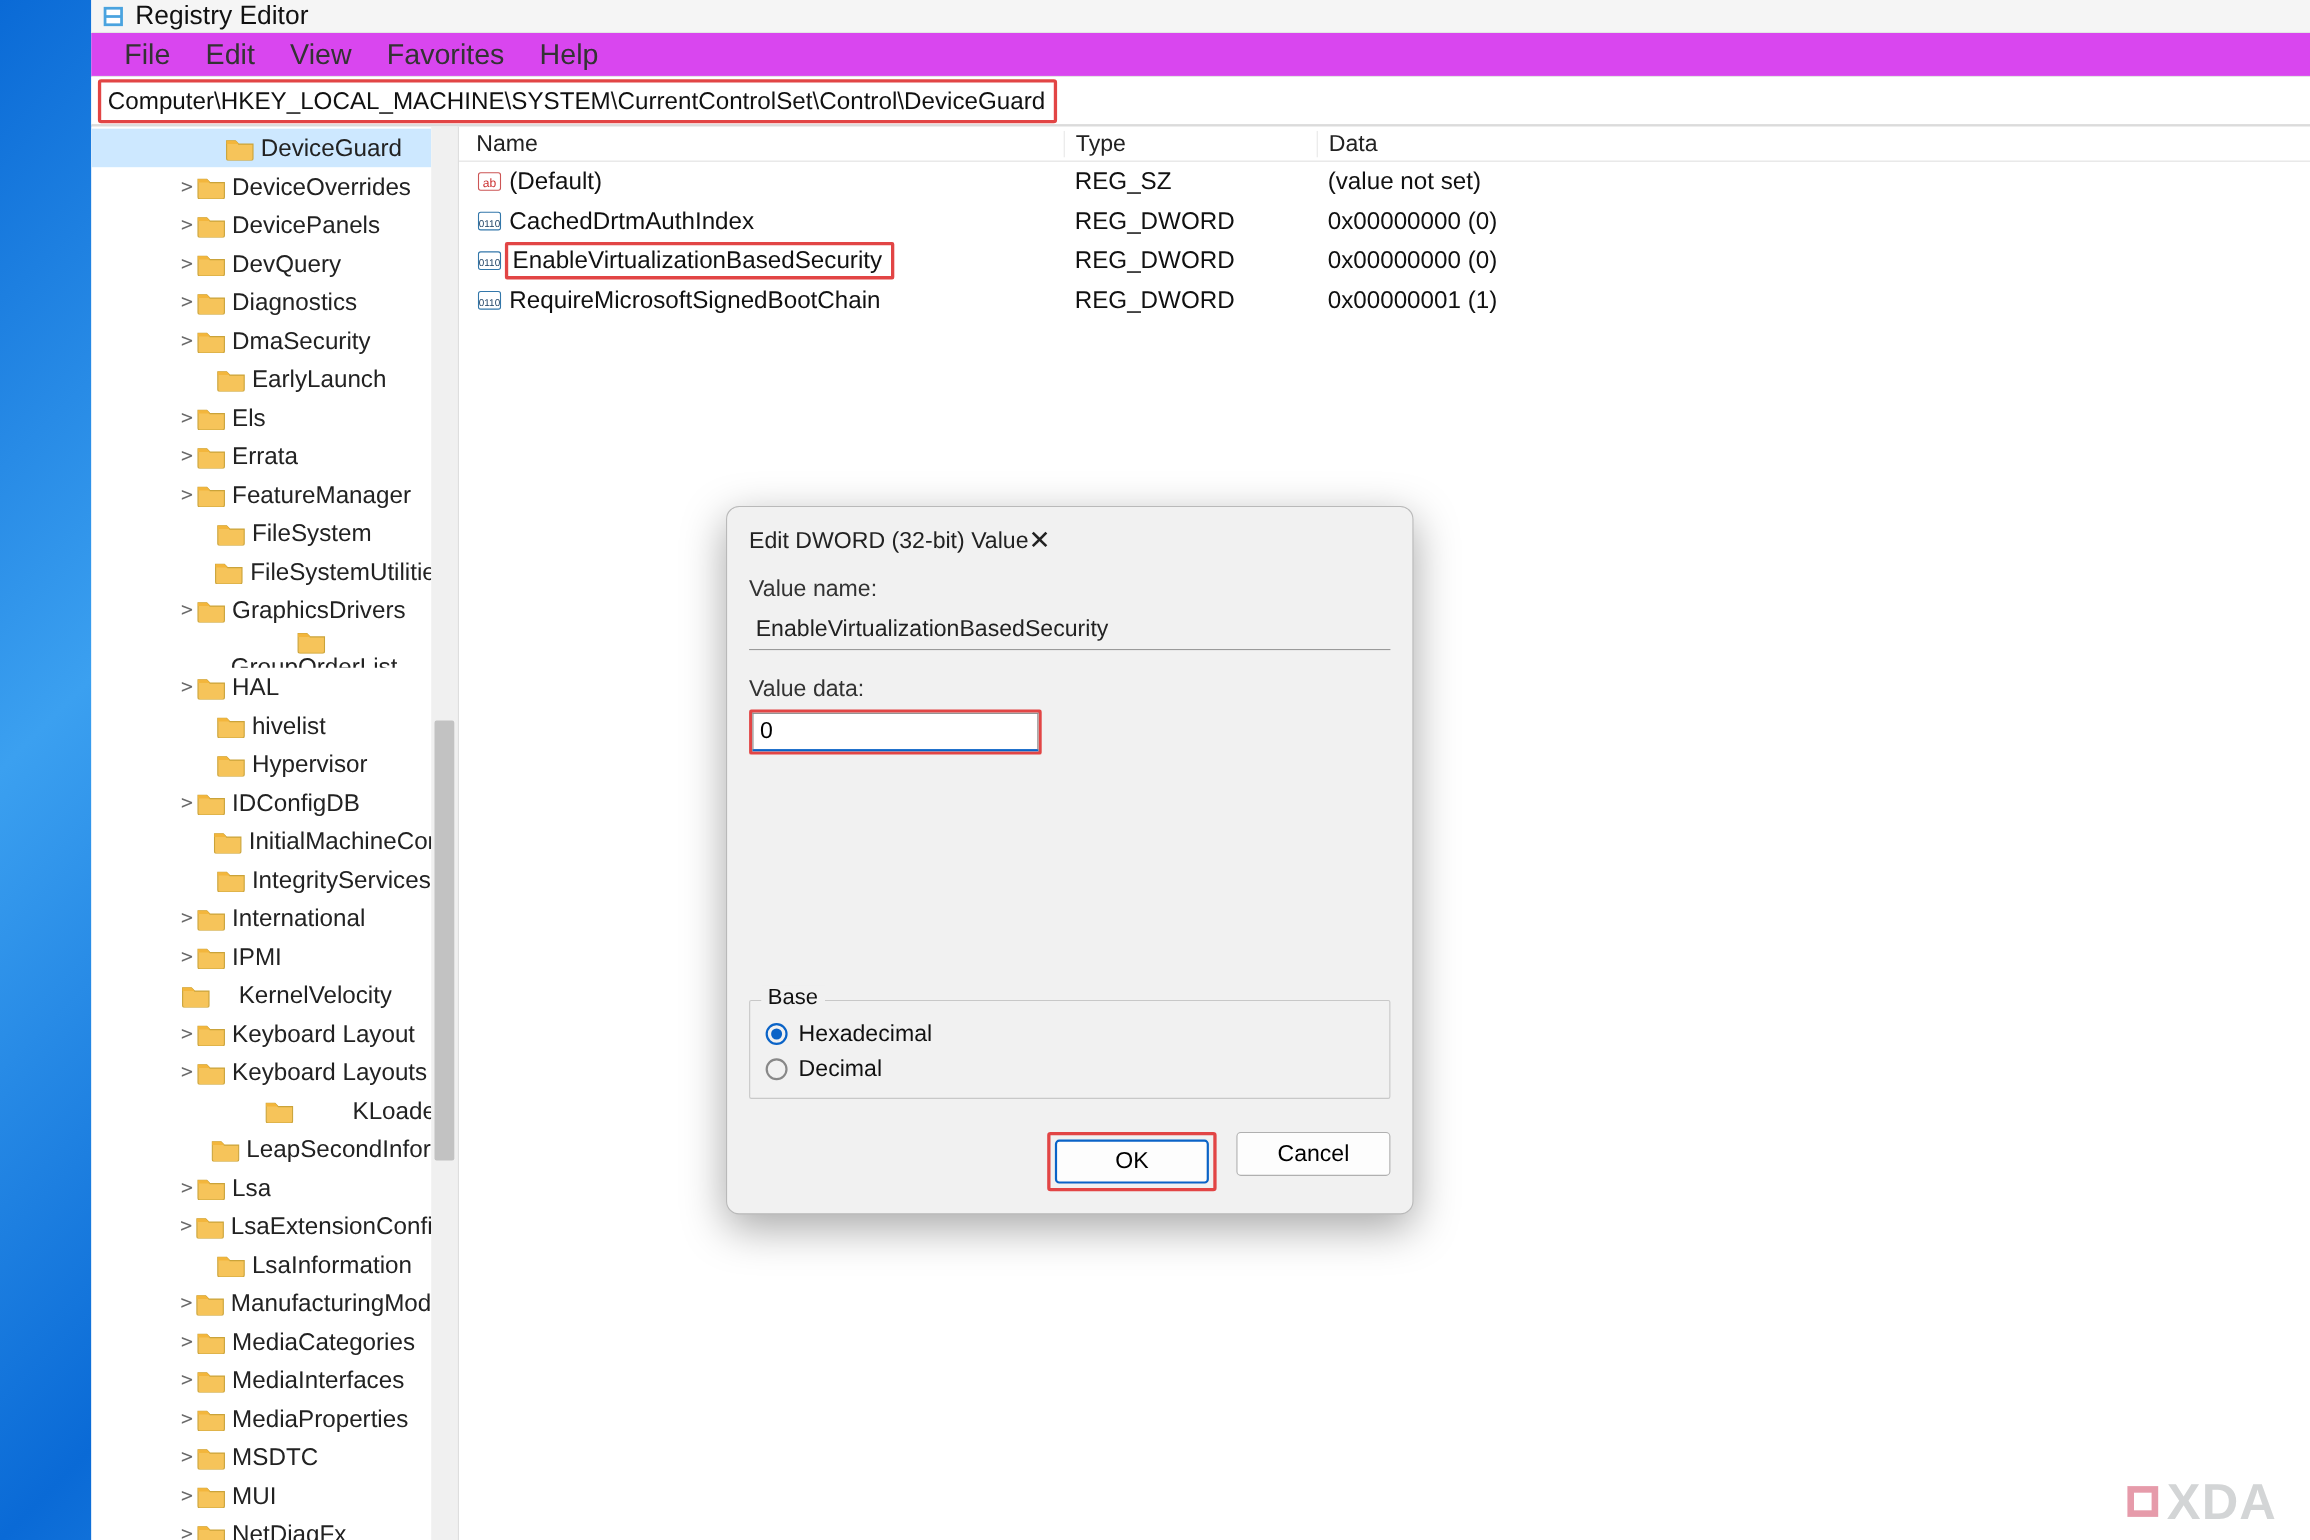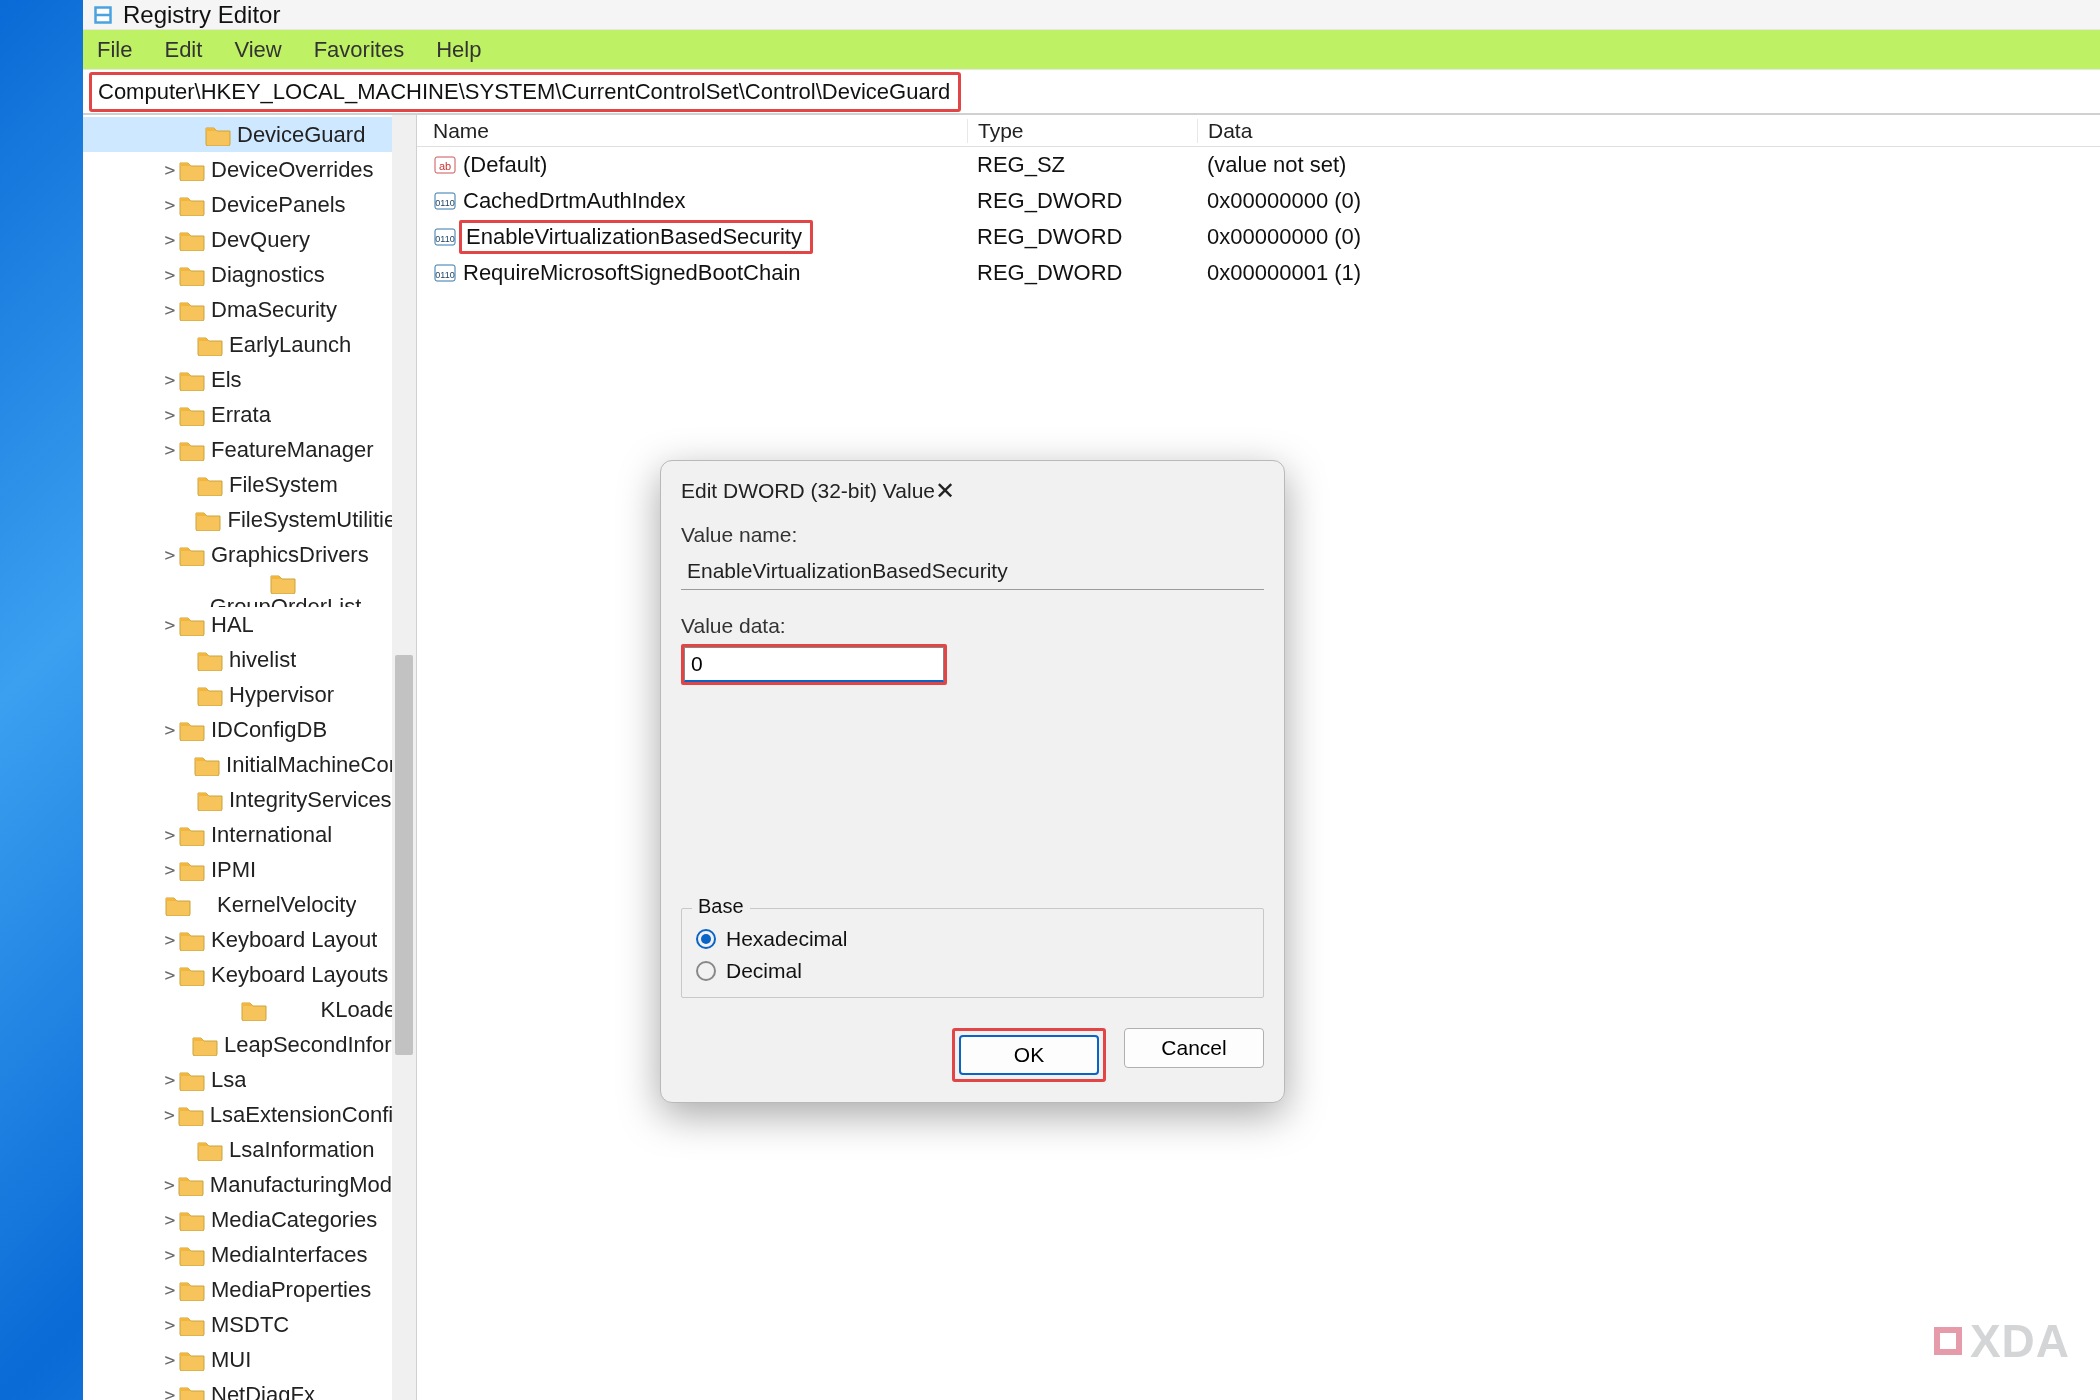--- a/index.html
+++ b/index.html
@@ -28,26 +28,26 @@
   border-bottom: 1px solid #e5e5e5;
 }
 .titlebar .title-icon {
   width: 20px; height: 20px;
   margin-right: 10px;
   display: inline-flex; align-items: center; justify-content: center;
 }
 
 .menubar {
   height: 40px;
-  background: #bef264;
+  background: #d946ef;
   display: flex;
   align-items: center;
   gap: 32px;
-  padding-left: 14px;
-  font-size: 22px;
+  padding-left: 30px;
+  font-size: 26px;
   color: #333;
   border-bottom: 1px solid #e5e5e5;
 }
 .menubar span { cursor: default; }
 
 .addressbar-wrap {
   height: 44px;
   background: #ffffff;
   display: flex;
   align-items: center;
@@ -239,21 +239,21 @@
 .dlg-btn.primary { border: 2px solid #0a63c7; }
 .btn-highlight {
   display: inline-block;
   border: 3px solid #e24545;
   border-radius: 3px;
   padding: 4px;
 }
 
 .watermark {
   position: absolute;
-  right: 30px; bottom: 32px;
+  right: 30px; bottom: 8px;
   display: flex; align-items: center;
   gap: 8px;
   opacity: 0.5;
 }
 .watermark .sq {
   width: 28px; height: 28px;
   border: 6px solid #ce3a58;
   display: inline-block;
 }
 .watermark .txt {

